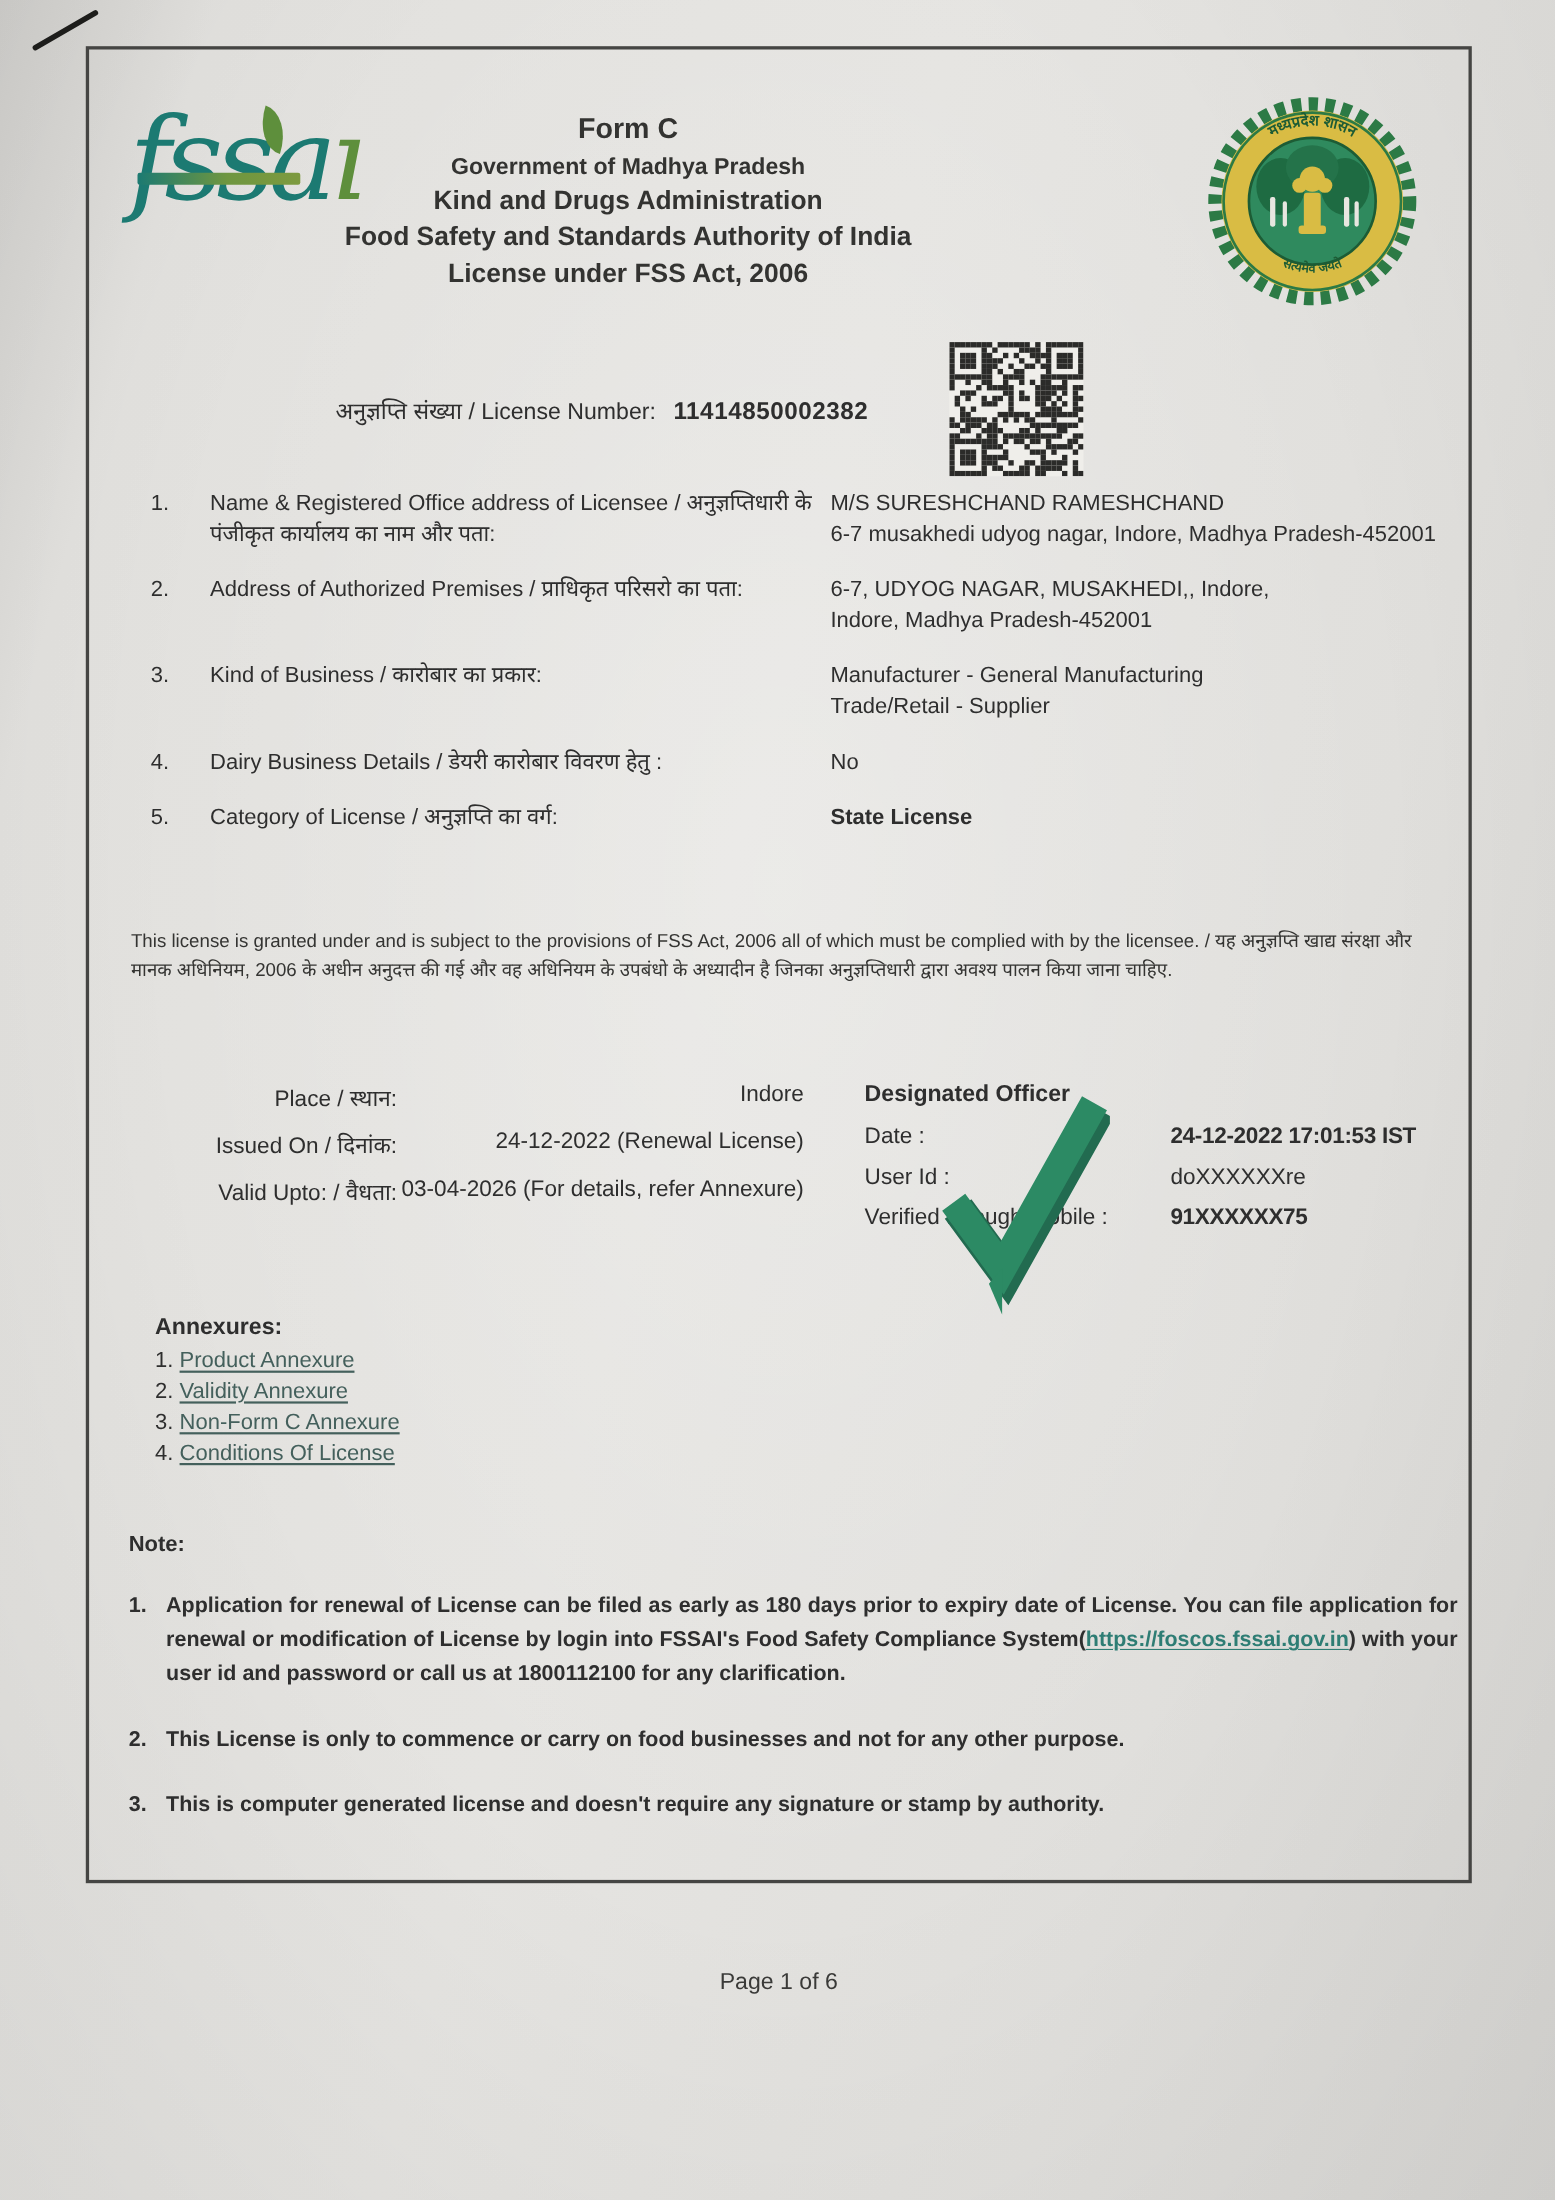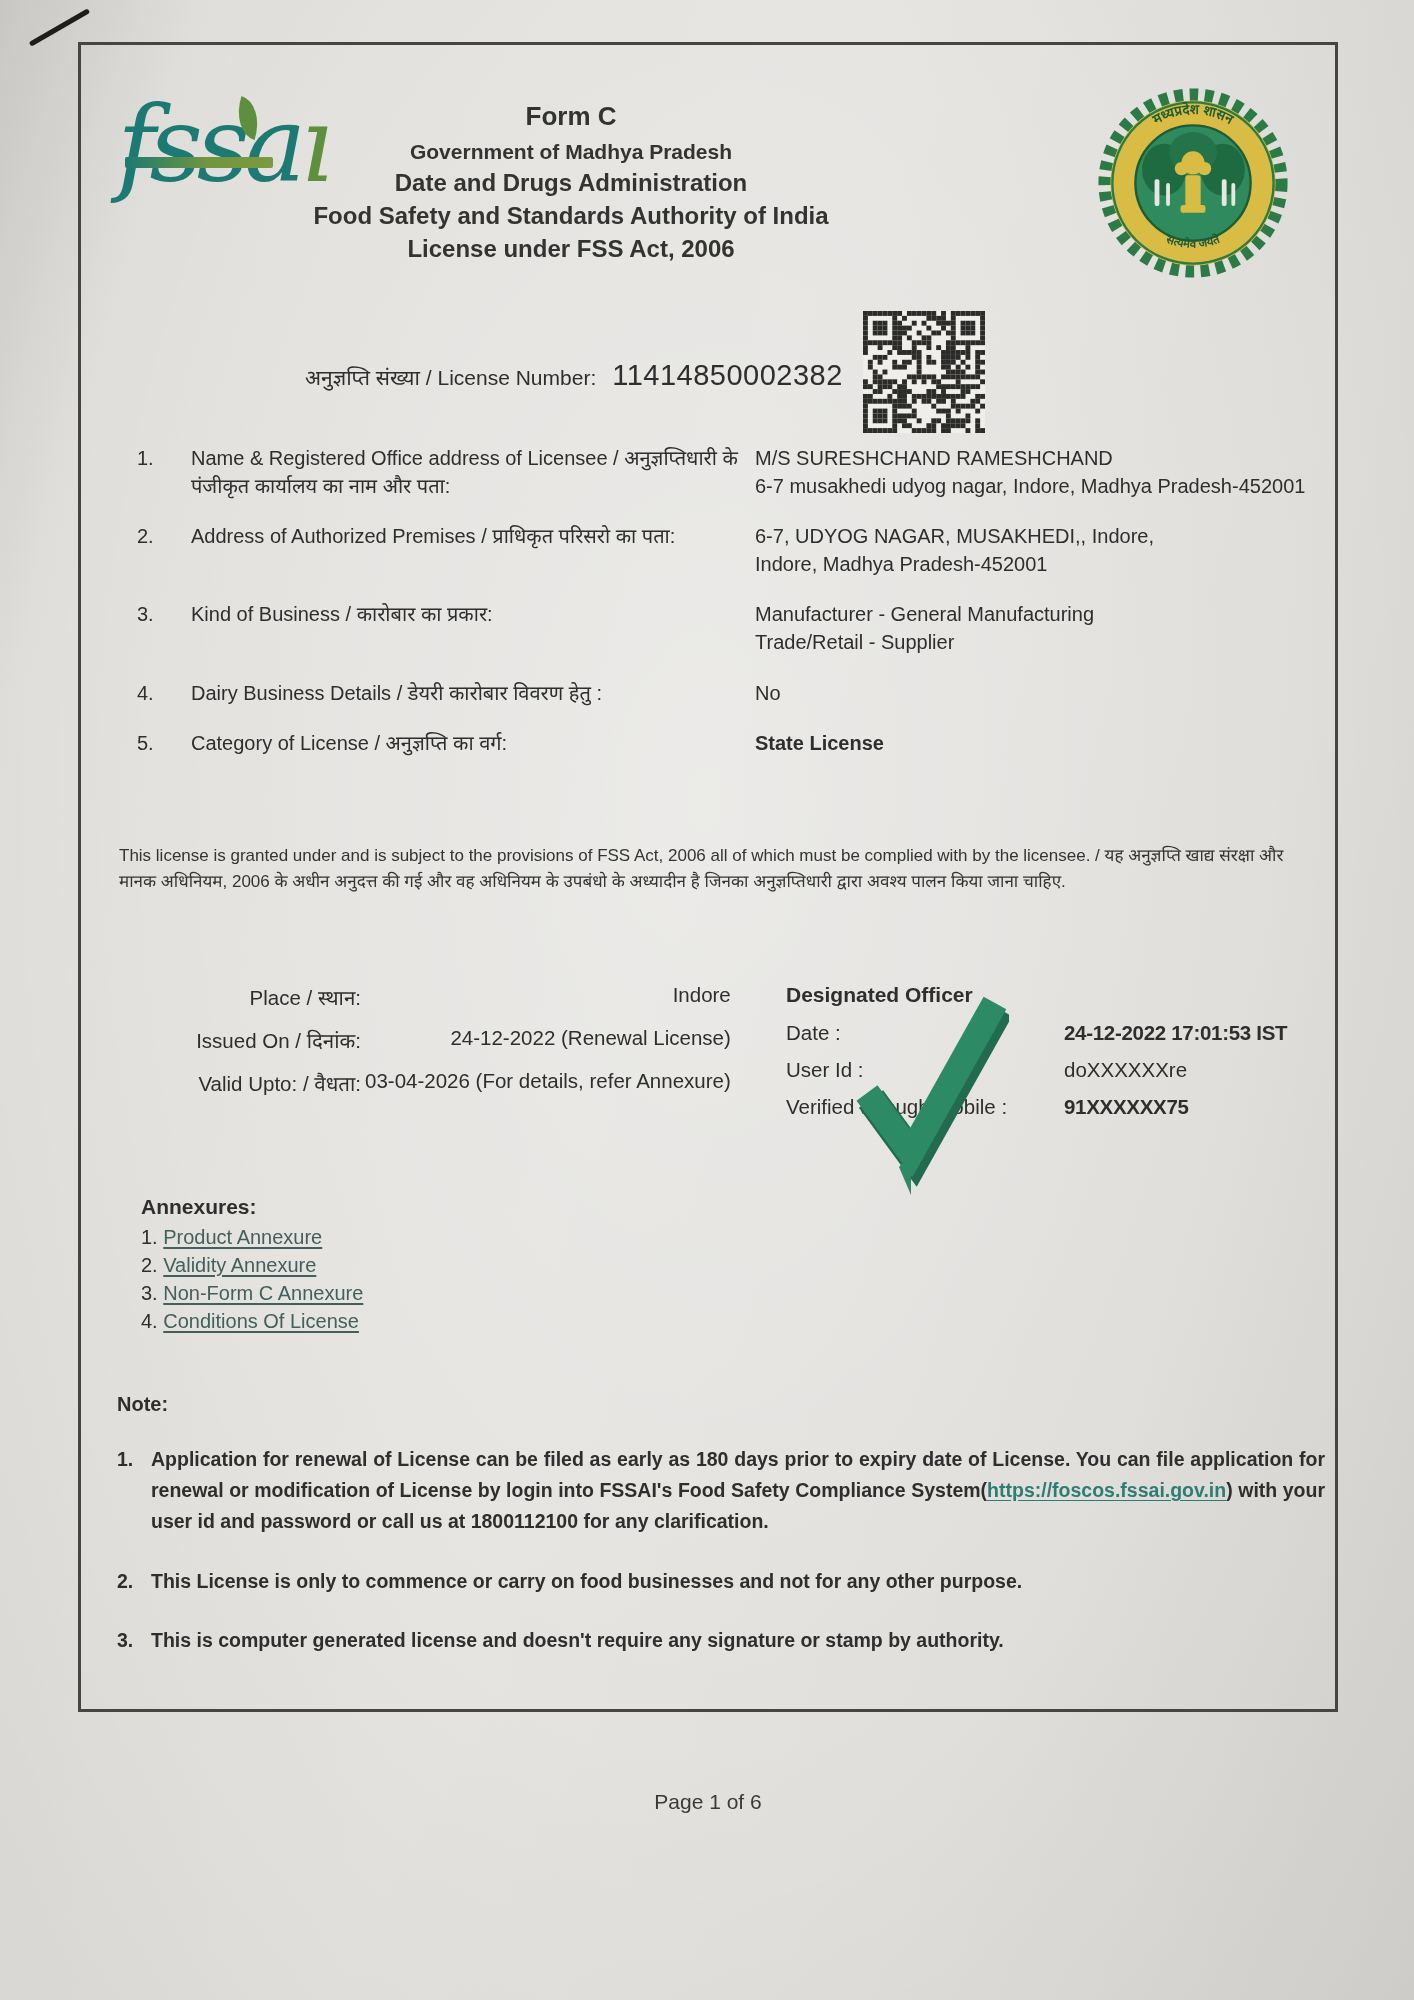--- a/index.html
+++ b/index.html
@@ -34,21 +34,21 @@
   .t-gov  { font-size:21px; font-weight:bold; margin-bottom:5px; }
   .t-dept { font-size:24px; font-weight:bold; margin-bottom:5px; }
   .t-auth { font-size:24px; font-weight:bold; margin-bottom:5px; }
   .t-lic  { font-size:24px; font-weight:bold; }
 
   .emblem { left:1016px; top:42px; width:192px; height:192px; }
 
   
   .license-row { left:224px; top:314px; display:flex; align-items:baseline; font-size:21px; }
   .license-row .lbl { margin-right:16px; }
-  .license-row .val { font-weight:normal; font-size:29px; letter-spacing:.5px; }
+  .license-row .val { font-weight:bold; font-size:22px; letter-spacing:.5px; }
 
   .qr { left:782px; top:266px; width:122px; height:122px; background:#efeeea; padding:0; }
 
   
   .items { left:56px; top:400px; width:1195px; }
   .item-row { display:grid; grid-template-columns:38px 548px 1fr; column-gap:16px;
     font-size:20px; line-height:1.38; margin-bottom:23px; }
   .item-row .val { white-space:pre-line; }
   .item-row .val.b { font-weight:bold; }
 
@@ -88,21 +88,21 @@
 
   <div class="abs fssai-logo">
     <div class="fssai-bar"></div>
     <span class="fssai-text"><span>fssa</span><span class="gi">ı</span></span>
     <div class="fssai-leaf"></div>
   </div>
 
   <div class="abs title-block">
     <div class="t-form">Form C</div>
     <div class="t-gov">Government of Madhya Pradesh</div>
-    <div class="t-dept">Date and Drugs Administration</div>
+    <div class="t-dept">Kind and Drugs Administration</div>
     <div class="t-auth">Food Safety and Standards Authority of India</div>
     <div class="t-lic">License under FSS Act, 2006</div>
   </div>
 
   <div class="abs emblem">
     <svg viewBox="0 0 200 200" width="192" height="192">
       <circle cx="100" cy="100" r="92" fill="none" stroke="#2c7a45" stroke-width="13" stroke-dasharray="9 6.9"></circle>
       <circle cx="100" cy="100" r="86" fill="#d9bc44"></circle>
       <circle cx="100" cy="100" r="84" fill="none" stroke="#2c7a45" stroke-width="2.5"></circle>
       <circle cx="100" cy="100" r="60" fill="#2f8a5e" stroke="#1d5c35" stroke-width="2.5"></circle>

